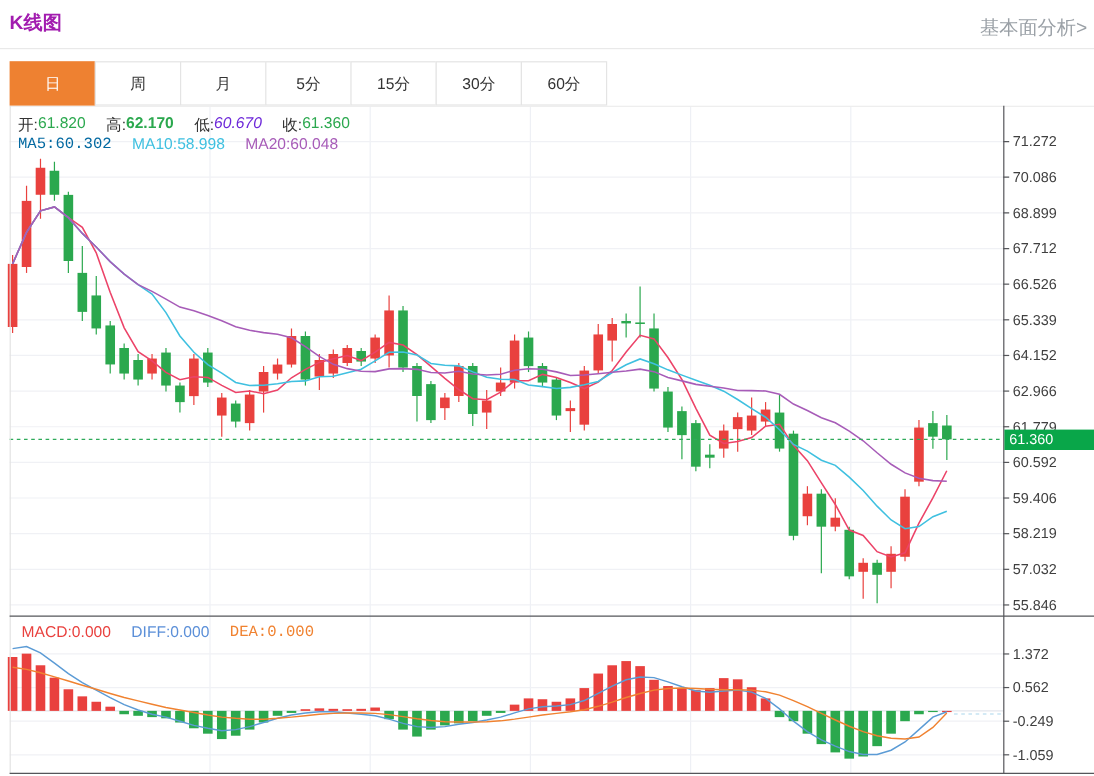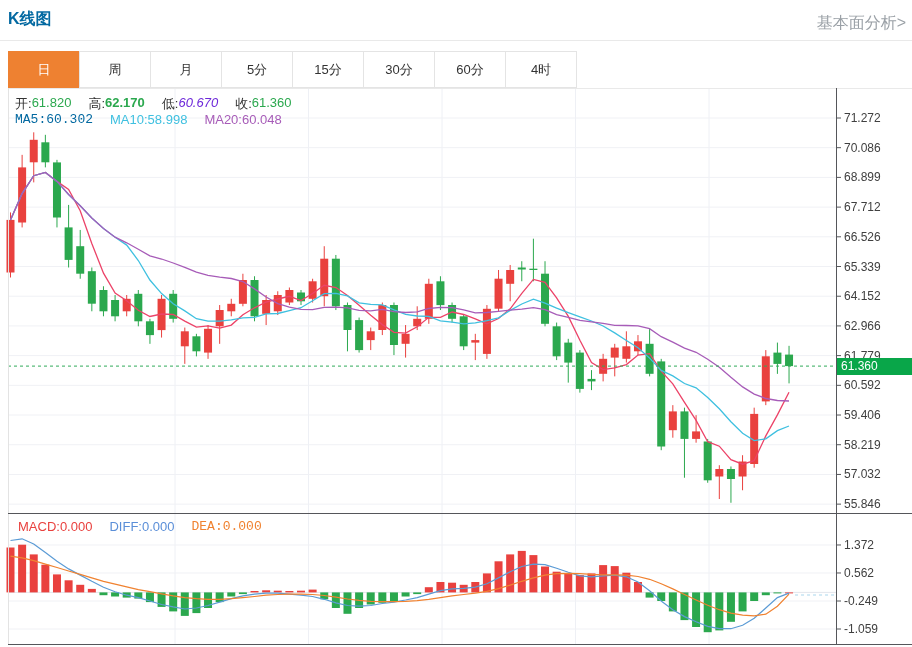--- a/index.html
+++ b/index.html
@@ -1,18 +1,18 @@
 <!DOCTYPE html>
 <html><head>
 <meta charset="utf-8">
 <style>
   html,body{margin:0;padding:0}
   body{width:912px;height:647px;background:#fff;position:relative;overflow:hidden;
        font-family:"Liberation Sans","DejaVu Sans",sans-serif}
-  .title{position:absolute;left:8px;top:9px;font-size:16px;font-weight:bold;color:#0369a1}
+  .title{position:absolute;left:8px;top:9px;font-size:16px;font-weight:bold;color:#a21caf}
   .fund-link{position:absolute;right:6px;top:13px;font-size:16px;color:#9aa0a6;cursor:pointer}
   .hdr-divider{position:absolute;left:0;top:40px;width:912px;height:1px;background:#e9e9e9}
   .tabs{position:absolute;left:8px;top:51px;display:flex;z-index:6}
   .tab{width:70px;height:35px;line-height:35px;text-align:center;font-size:13px;color:#333;
        background:#fff;border:1px solid #e4e4e4;margin-left:-1px;cursor:pointer;box-sizing:content-box}
   .tab:first-child{margin-left:0}
   .tab.active{color:#fff;border-color:transparent}
   .chart-svg{position:absolute;left:0;top:88px}
   .chart-svg text{font-size:12px;fill:#404040}
   .legend{position:absolute;font-size:13px;display:flex;z-index:5;white-space:nowrap}
@@ -33,21 +33,20 @@
 <div class="hdr-divider"></div>
 
 <div class="tabs">
   <div class="tab active" style="background: rgb(238, 129, 49);">日</div>
   <div class="tab">周</div>
   <div class="tab">月</div>
   <div class="tab">5分</div>
   <div class="tab">15分</div>
   <div class="tab">30分</div>
   <div class="tab">60分</div>
-  <div class="tab">4时</div>
 </div>
 
 <svg id="kchart" class="chart-svg" width="912" height="557">
     <line x1="175" y1="1" x2="175" y2="556" stroke="#eef0f5"></line>
     <line x1="308.5" y1="1" x2="308.5" y2="556" stroke="#eef0f5"></line>
     <line x1="442" y1="1" x2="442" y2="556" stroke="#eef0f5"></line>
     <line x1="575.5" y1="1" x2="575.5" y2="556" stroke="#eef0f5"></line>
     <line x1="709" y1="1" x2="709" y2="556" stroke="#eef0f5"></line>
     <line x1="8" y1="30" x2="836" y2="30" stroke="#f0f1f5"></line>
     <line x1="8" y1="59.686766000000176" x2="836" y2="59.686766000000176" stroke="#f0f1f5"></line>

